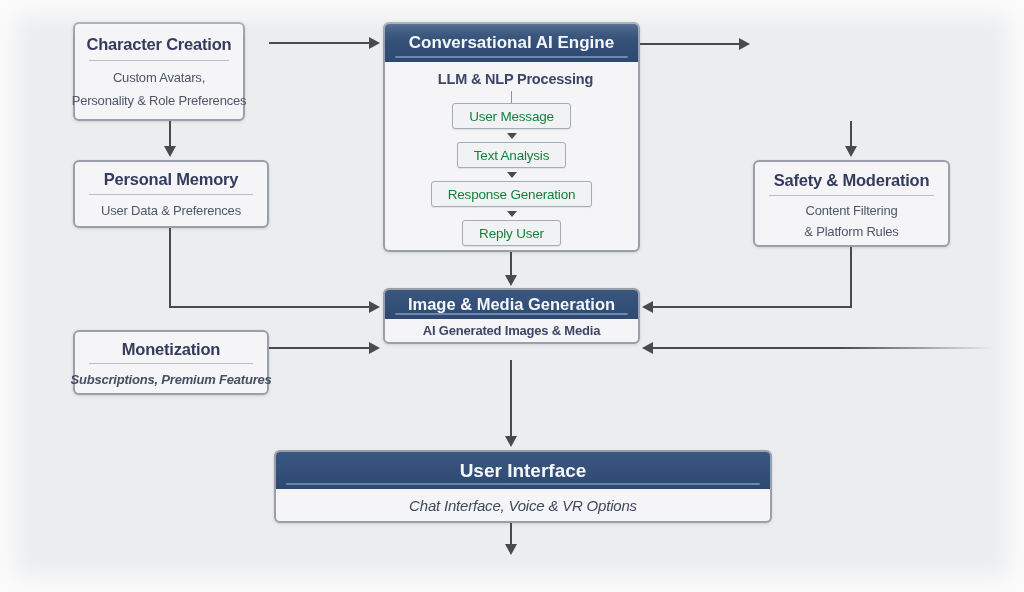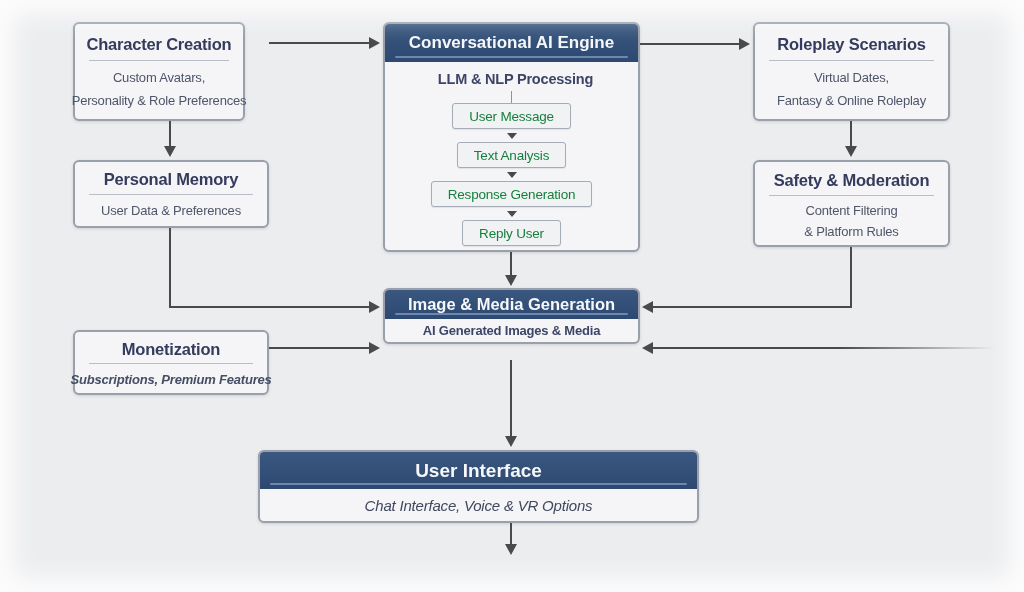--- a/index.html
+++ b/index.html
@@ -105,28 +105,20 @@
       <span>Response Generation</span>
     </div>
     <div class="tri-gap">
       <div class="tri-sm"></div>
     </div>
     <div class="step">
       <span>Reply User</span>
     </div>
   </div>
 
-  <div class="box" style="left:753px; top:22px; width:197px; height:99px;">
-    <div class="node-title" style="margin-top:11px;">Roleplay Scenarios</div>
-    <div class="title-rule" style="margin-top:6px;"></div>
-    <div class="node-sub" style="margin-top:5px;">
-      <div>Virtual Dates,</div>
-      <div>Fantasy &amp; Online Roleplay</div>
-    </div>
-  </div>
 
   <div class="box" style="left:73px; top:160px; width:196px; height:68px;">
     <div class="node-title" style="margin-top:8px;">Personal Memory</div>
     <div class="title-rule" style="margin-top:5px;"></div>
     <div class="node-sub" style="margin-top:4px;">
       <div>User Data &amp; Preferences</div>
     </div>
   </div>
 
   <div class="box" style="left:753px; top:160px; width:197px; height:87px;">
@@ -146,21 +138,21 @@
   </div>
 
   <div class="box" style="left:73px; top:330px; width:196px; height:65px;">
     <div class="node-title" style="margin-top:8px;">Monetization</div>
     <div class="title-rule" style="margin-top:4px;"></div>
     <div class="node-sub italic" style="margin-top:4px; font-weight:700; color:#454e62;">
       <div>Subscriptions, Premium Features</div>
     </div>
   </div>
 
-  <div class="box" style="left:258px; top:450px; width:441px; height:73px;">
+  <div class="box" style="left:274px; top:450px; width:498px; height:73px;">
     <div class="navy" style="height:37px; font-size:19px;">
       <span>User Interface</span>
     </div>
     <div class="node-sub italic" style="margin-top:0; flex:1; display:flex; align-items:center; font-size:15px; color:#3f485e;">Chat Interface, Voice &amp; VR Options</div>
   </div>
 
   <div class="h-line" style="left:269px; top:42px; width:102px;"></div>
   <div class="head-right" style="left:369px; top:37px;"></div>
 
   <div class="h-line" style="left:640px; top:43px; width:101px;"></div>

